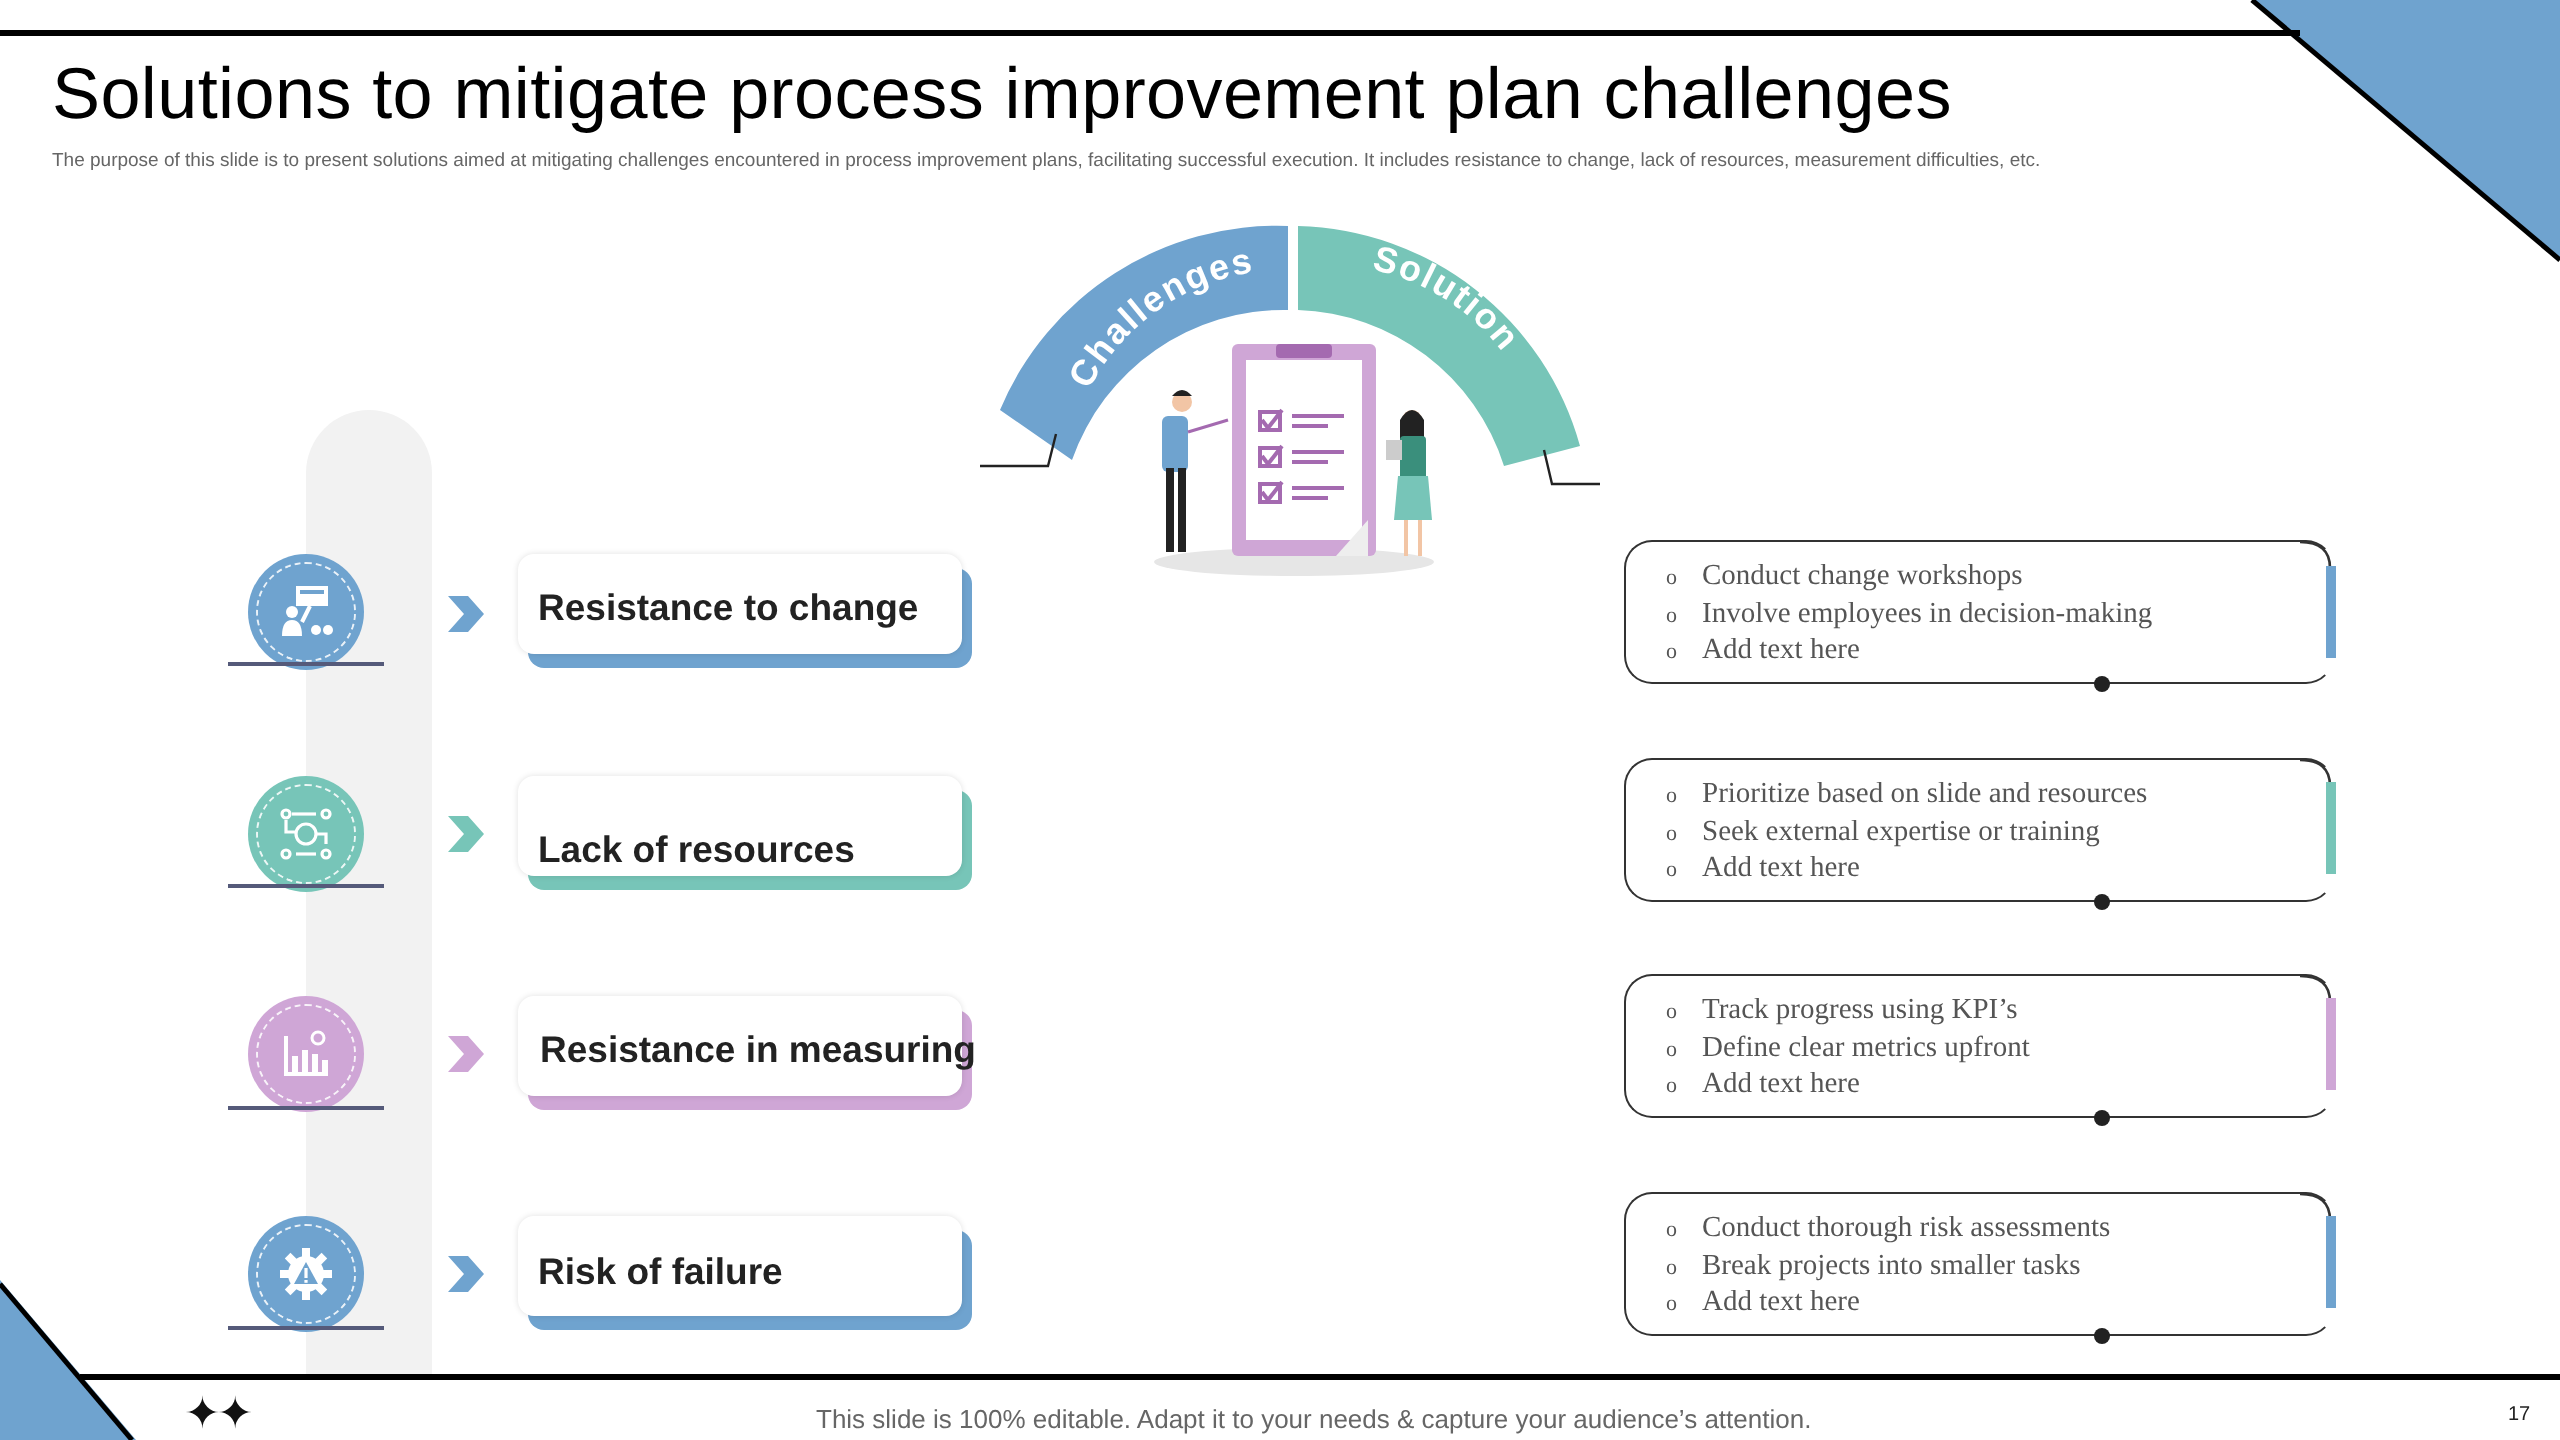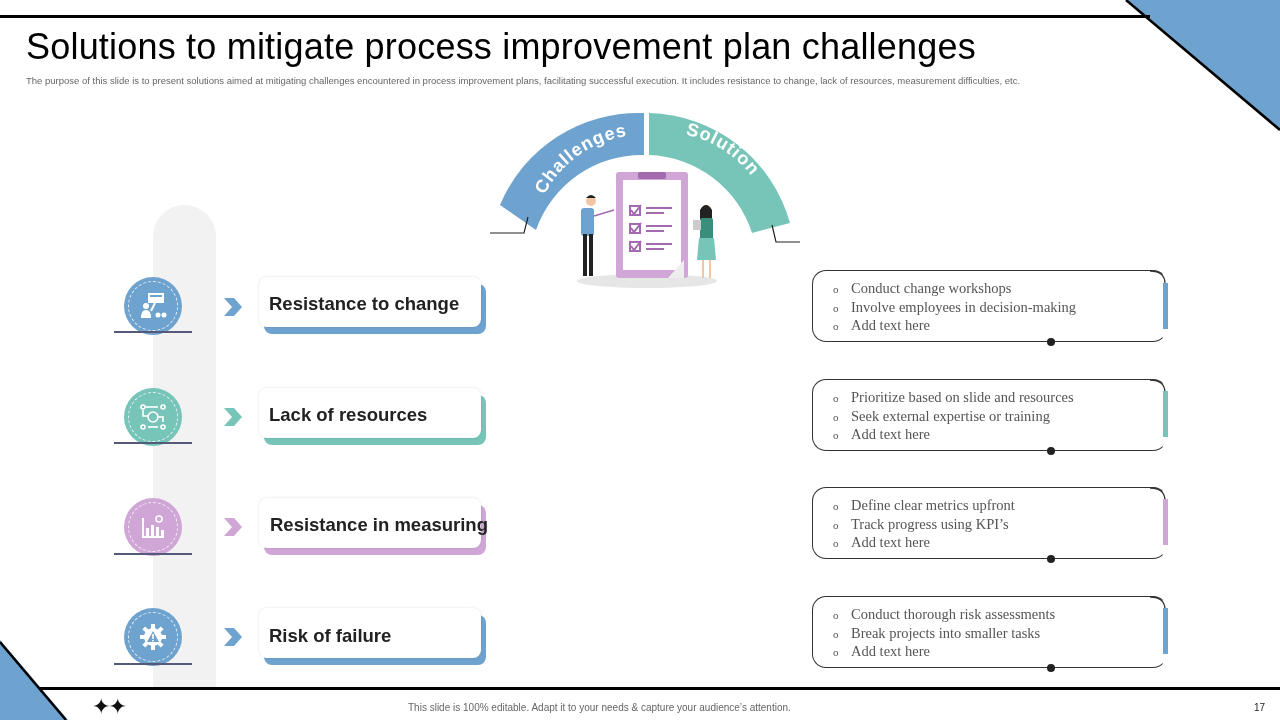--- a/index.html
+++ b/index.html
@@ -16,21 +16,21 @@
   .chev{width:22px;height:22px;}
   .card{width:222px;height:50px;border-radius:8px;background:#fff;box-shadow:0 0 3px rgba(0,0,0,0.12);}
   .card-shadow{width:222px;height:50px;border-radius:8px;}
   .card-label{font-weight:bold;font-size:18.5px;color:#222;white-space:nowrap;}
   .sol-box{width:353px;height:70px;border:1.3px solid #333;border-radius:14px;border-right-color:transparent;}
   .sol-box ul{margin:0;padding:9px 0 0 20px;list-style:none;}
   .sol-box li{font-size:14.5px;color:#555;line-height:17.5px;white-space:nowrap;font-family:Liberation Serif, serif;}
   .sol-box li::before{content:"o";font-size:11px;color:#555;display:inline-block;width:18px;}
   .sol-bar{width:5px;height:46px;}
   .dot{width:8px;height:8px;border-radius:50%;background:#222;}
-  .footer-text{left:408px;top:702px;font-size:10px;color:#666;white-space:nowrap;}
+  .footer-text{left:408px;top:702px;font-size:13px;color:#666;white-space:nowrap;}
   .page-num{left:1254px;top:702px;font-size:10px;color:#222;}
   .stars{left:92px;top:694px;font-size:22px;color:#111;letter-spacing:-2px;}
 </style>
 </head>
 <body>
 
 <svg class="abs" style="left:1120px;top:0;" width="160" height="135">
   <polygon points="6,0 160,0 160,130" fill="#6fa3cf"></polygon>
   <line x1="6" y1="0" x2="160" y2="130" stroke="#000" stroke-width="2.5"></line>
 </svg>
@@ -146,21 +146,21 @@
       <path d="M20 25 H 10"></path>
       <path d="M25 20 V 15 H 20"></path>
     </svg>
 </div>
 <div class="abs icon-underline" style="left:114px;top:442px;"></div>
 <svg class="abs chev" style="left:222px;top:406px;" viewBox="0 0 22 22">
     <polygon points="2,2 12,2 20,11 12,20 2,20 10,11" fill="#77c5b8"></polygon>
   </svg>
 <div class="abs card-shadow" style="left:264px;top:395px;background:#77c5b8;"></div>
 <div class="abs card" style="left:259px;top:388px;"></div>
-<div class="abs card-label" style="left:269px;top:404px;">Lack of resources</div>
+<div class="abs card-label" style="left:269px;top:414px;">Lack of resources</div>
 
 <div class="abs sol-box" style="left:812px;top:379px;">
   <ul>
     <li>Prioritize based on slide and resources</li>
     <li>Seek external expertise or training</li>
     <li>Add text here</li>
   </ul>
 </div>
 <svg class="abs" style="left:1150px;top:379px;" width="20" height="20">
     <path d="M0 1 Q 15 1 15 14" fill="none" stroke="#333" stroke-width="1.3"></path>
@@ -182,22 +182,22 @@
 <div class="abs icon-underline" style="left:114px;top:553px;"></div>
 <svg class="abs chev" style="left:222px;top:516px;" viewBox="0 0 22 22">
     <polygon points="2,2 12,2 20,11 12,20 2,20 10,11" fill="#cfa6d6"></polygon>
   </svg>
 <div class="abs card-shadow" style="left:264px;top:505px;background:#cfa6d6;"></div>
 <div class="abs card" style="left:259px;top:498px;"></div>
 <div class="abs card-label" style="left:270px;top:514px;">Resistance in measuring</div>
 
 <div class="abs sol-box" style="left:812px;top:487px;">
   <ul>
+    <li>Track progress using KPI’s</li>
     <li>Define clear metrics upfront</li>
-    <li>Track progress using KPI’s</li>
     <li>Add text here</li>
   </ul>
 </div>
 <svg class="abs" style="left:1150px;top:487px;" width="20" height="20">
     <path d="M0 1 Q 15 1 15 14" fill="none" stroke="#333" stroke-width="1.3"></path>
   </svg>
 <div class="abs sol-bar" style="left:1163px;top:499px;background:#cfa6d6;"></div>
 <div class="abs dot" style="left:1047px;top:555px;"></div>
 
 <div class="abs icon-circle" style="left:124px;top:608px;background:#6fa3cf;">

